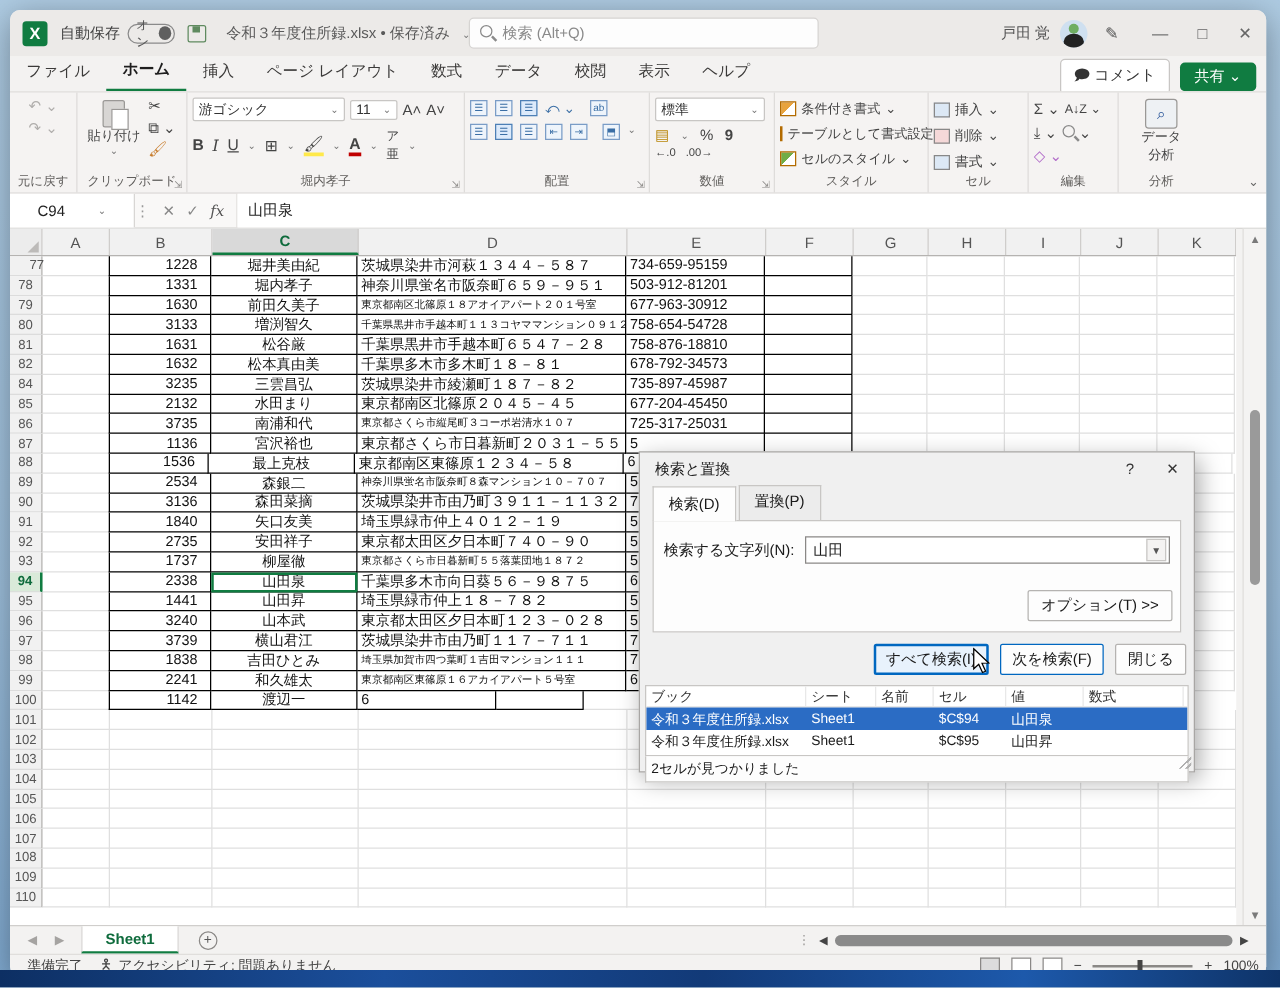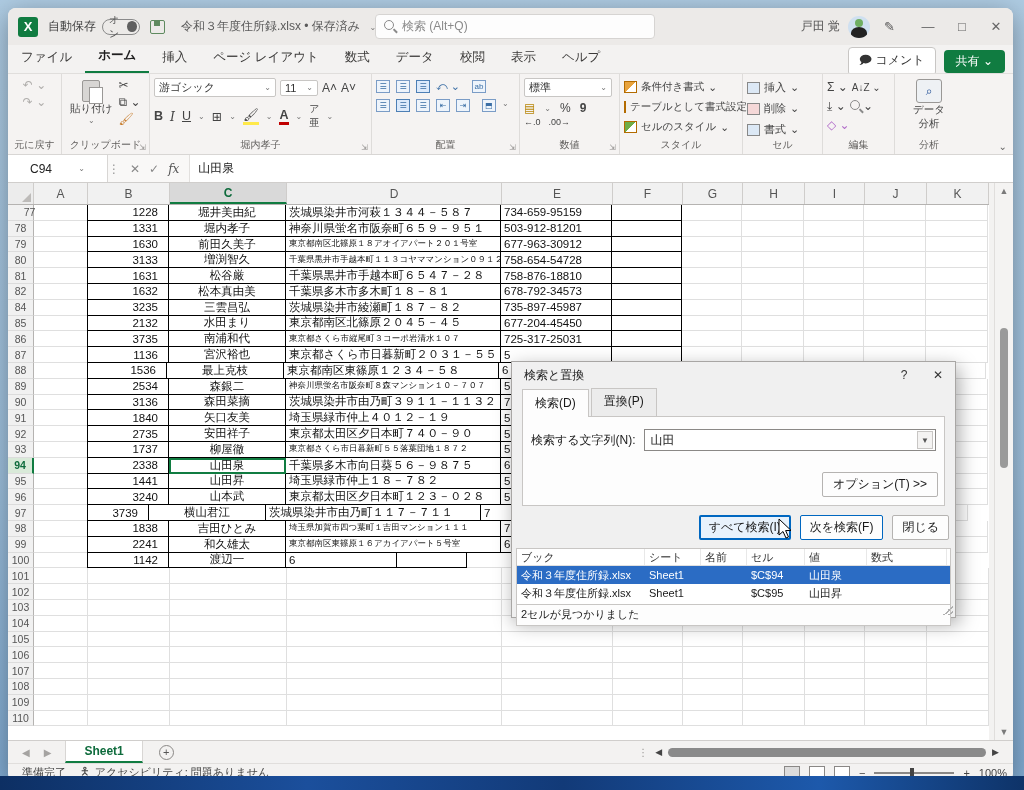--- a/index.html
+++ b/index.html
@@ -681,21 +681,21 @@
         <div class="cell bord" style="width: 70px;"></div>
         <div class="cell " style="width: 60px;"></div>
         <div class="cell " style="width: 62px;"></div>
         <div class="cell " style="width: 60px;"></div>
         <div class="cell " style="width: 62px;"></div>
         <div class="cell " style="width: 62px;"></div>
       </div>
       <div class="rw">
         <div class="rn" style="width: 26px;">97</div>
         <div class="cell " style="width: 54px;"></div>
-        <div class="cell bord bleft num" style="width: 62px;">3739</div>
+        <div class="cell bord bleft num" style="width: 82px;">3739</div>
         <div class="cell bord ctr" style="width: 117px;">横山君江</div>
         <div class="cell bord addr" style="width: 215px;">茨城県染井市由乃町１１７－７１１</div>
         <div class="cell bord phone" style="width: 111px;">7</div>
         <div class="cell bord" style="width: 70px;"></div>
         <div class="cell " style="width: 60px;"></div>
         <div class="cell " style="width: 62px;"></div>
         <div class="cell " style="width: 60px;"></div>
         <div class="cell " style="width: 62px;"></div>
         <div class="cell " style="width: 62px;"></div>
       </div>

